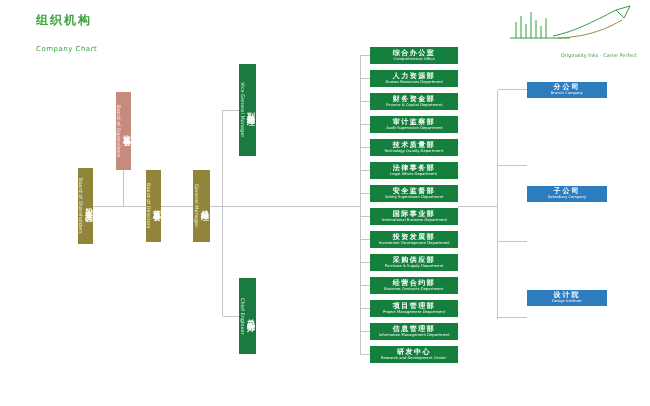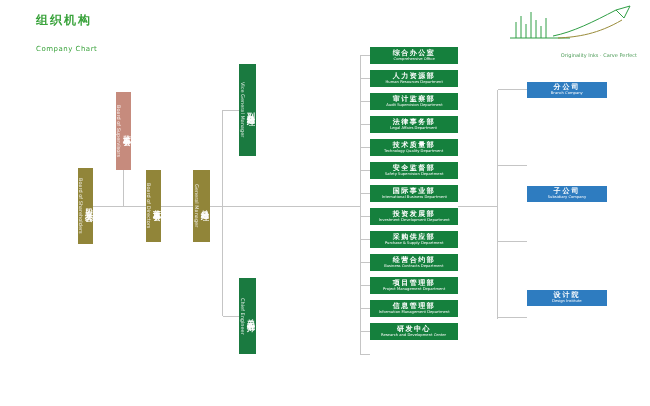--- a/index.html
+++ b/index.html
@@ -111,30 +111,34 @@
   <div id="dept-col">
     <div class="dept">
       <span class="dcn">综合办公室</span>
       <span class="den">Comprehensive Office</span>
     </div>
     <div class="dept">
       <span class="dcn">人力资源部</span>
       <span class="den">Human Resources Department</span>
     </div>
     <div class="dept">
+      <span class="dcn">财务资金部</span>
+      <span class="den">Finance &amp; Capital Department</span>
+    </div>
+    <div class="dept">
       <span class="dcn">审计监察部</span>
       <span class="den">Audit Supervision Department</span>
     </div>
     <div class="dept">
+      <span class="dcn">技术质量部</span>
+      <span class="den">Technology Quality Department</span>
+    </div>
+    <div class="dept">
       <span class="dcn">法律事务部</span>
       <span class="den">Legal Affairs Department</span>
-    </div>
-    <div class="dept">
-      <span class="dcn">技术质量部</span>
-      <span class="den">Technology Quality Department</span>
     </div>
     <div class="dept">
       <span class="dcn">安全监督部</span>
       <span class="den">Safety Supervision Department</span>
     </div>
     <div class="dept">
       <span class="dcn">国际事业部</span>
       <span class="den">International Business Department</span>
     </div>
     <div class="dept">

